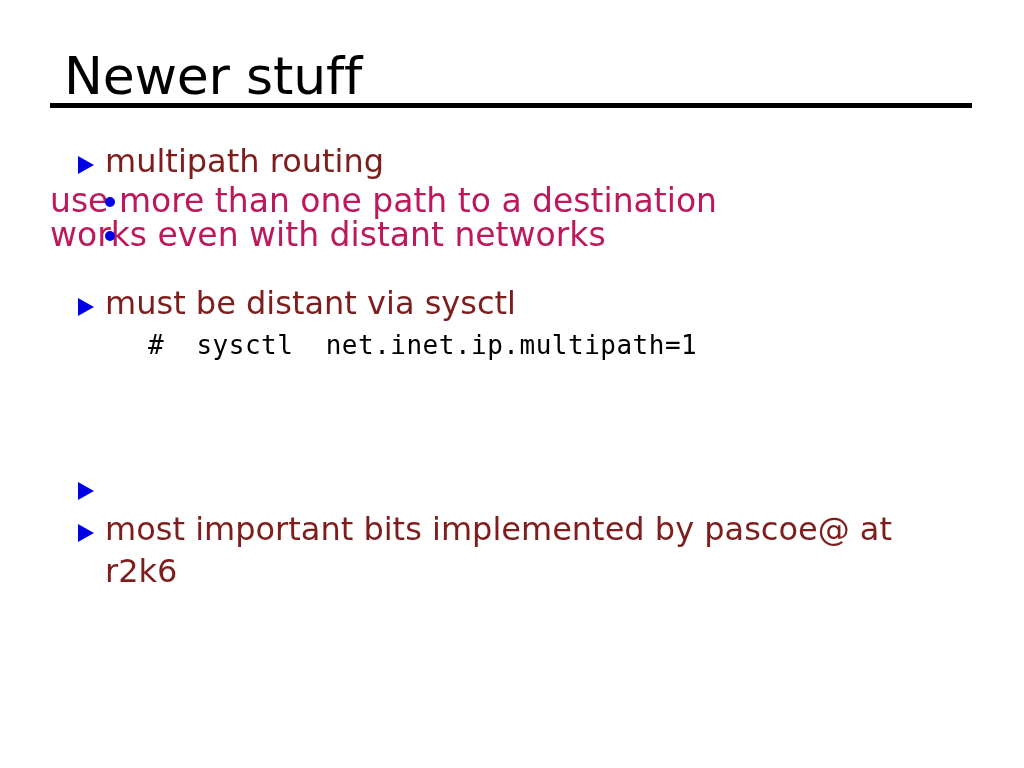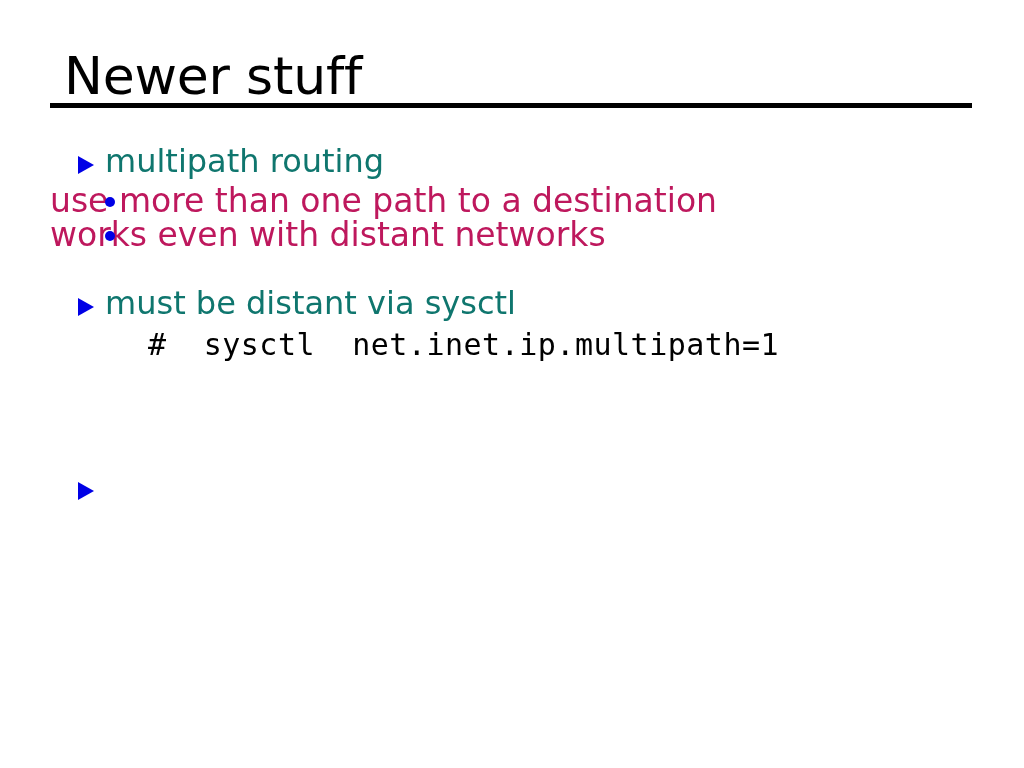--- a/index.html
+++ b/index.html
@@ -58,21 +58,21 @@
     position: relative;
   }
 
   
   .l1 {
     position: relative;
     padding-left: 105px;
     padding-right: 80px;
     font-size: 32px;
     line-height: 42px;
-    color: #0f766e;
+    color: #7f1d1d;
     min-height: 42px;
   }
   .l1 .tri {
     position: absolute;
     left: 78px;
     top: 16px;
     width: 0;
     height: 0;
     border-top: 9px solid transparent;
     border-bottom: 9px solid transparent;
@@ -96,21 +96,21 @@
     width: 10px;
     height: 10px;
     border-radius: 50%;
     background: #0000e6;
   }
 
   
   .code-line {
     padding-left: 148px;
     font-family: "DejaVu Sans Mono", "Liberation Mono", monospace;
-    font-size: 30px;
+    font-size: 26px;
     line-height: 42px;
     letter-spacing: 0.5px;
     color: #000000;
     white-space: pre;
   }
   .spacer-md { height: 30px; }
   .spacer-lg { height: 100px; }
 
   .sublist { margin-top: 2px; }
 </style>
@@ -153,15 +153,21 @@
     </div>
 
     <div class="spacer-lg"></div>
 
     <div class="block">
       <div class="l1">
         <span class="tri"></span>
       </div>
     </div>
 
+    <div class="block">
+      <div class="l1">
+        <span class="tri"></span>
+        <span>most important bits implemented by pascoe@ at r2k6</span>
+      </div>
+    </div>
 
   </div>
 </div>
 
 </body></html>

